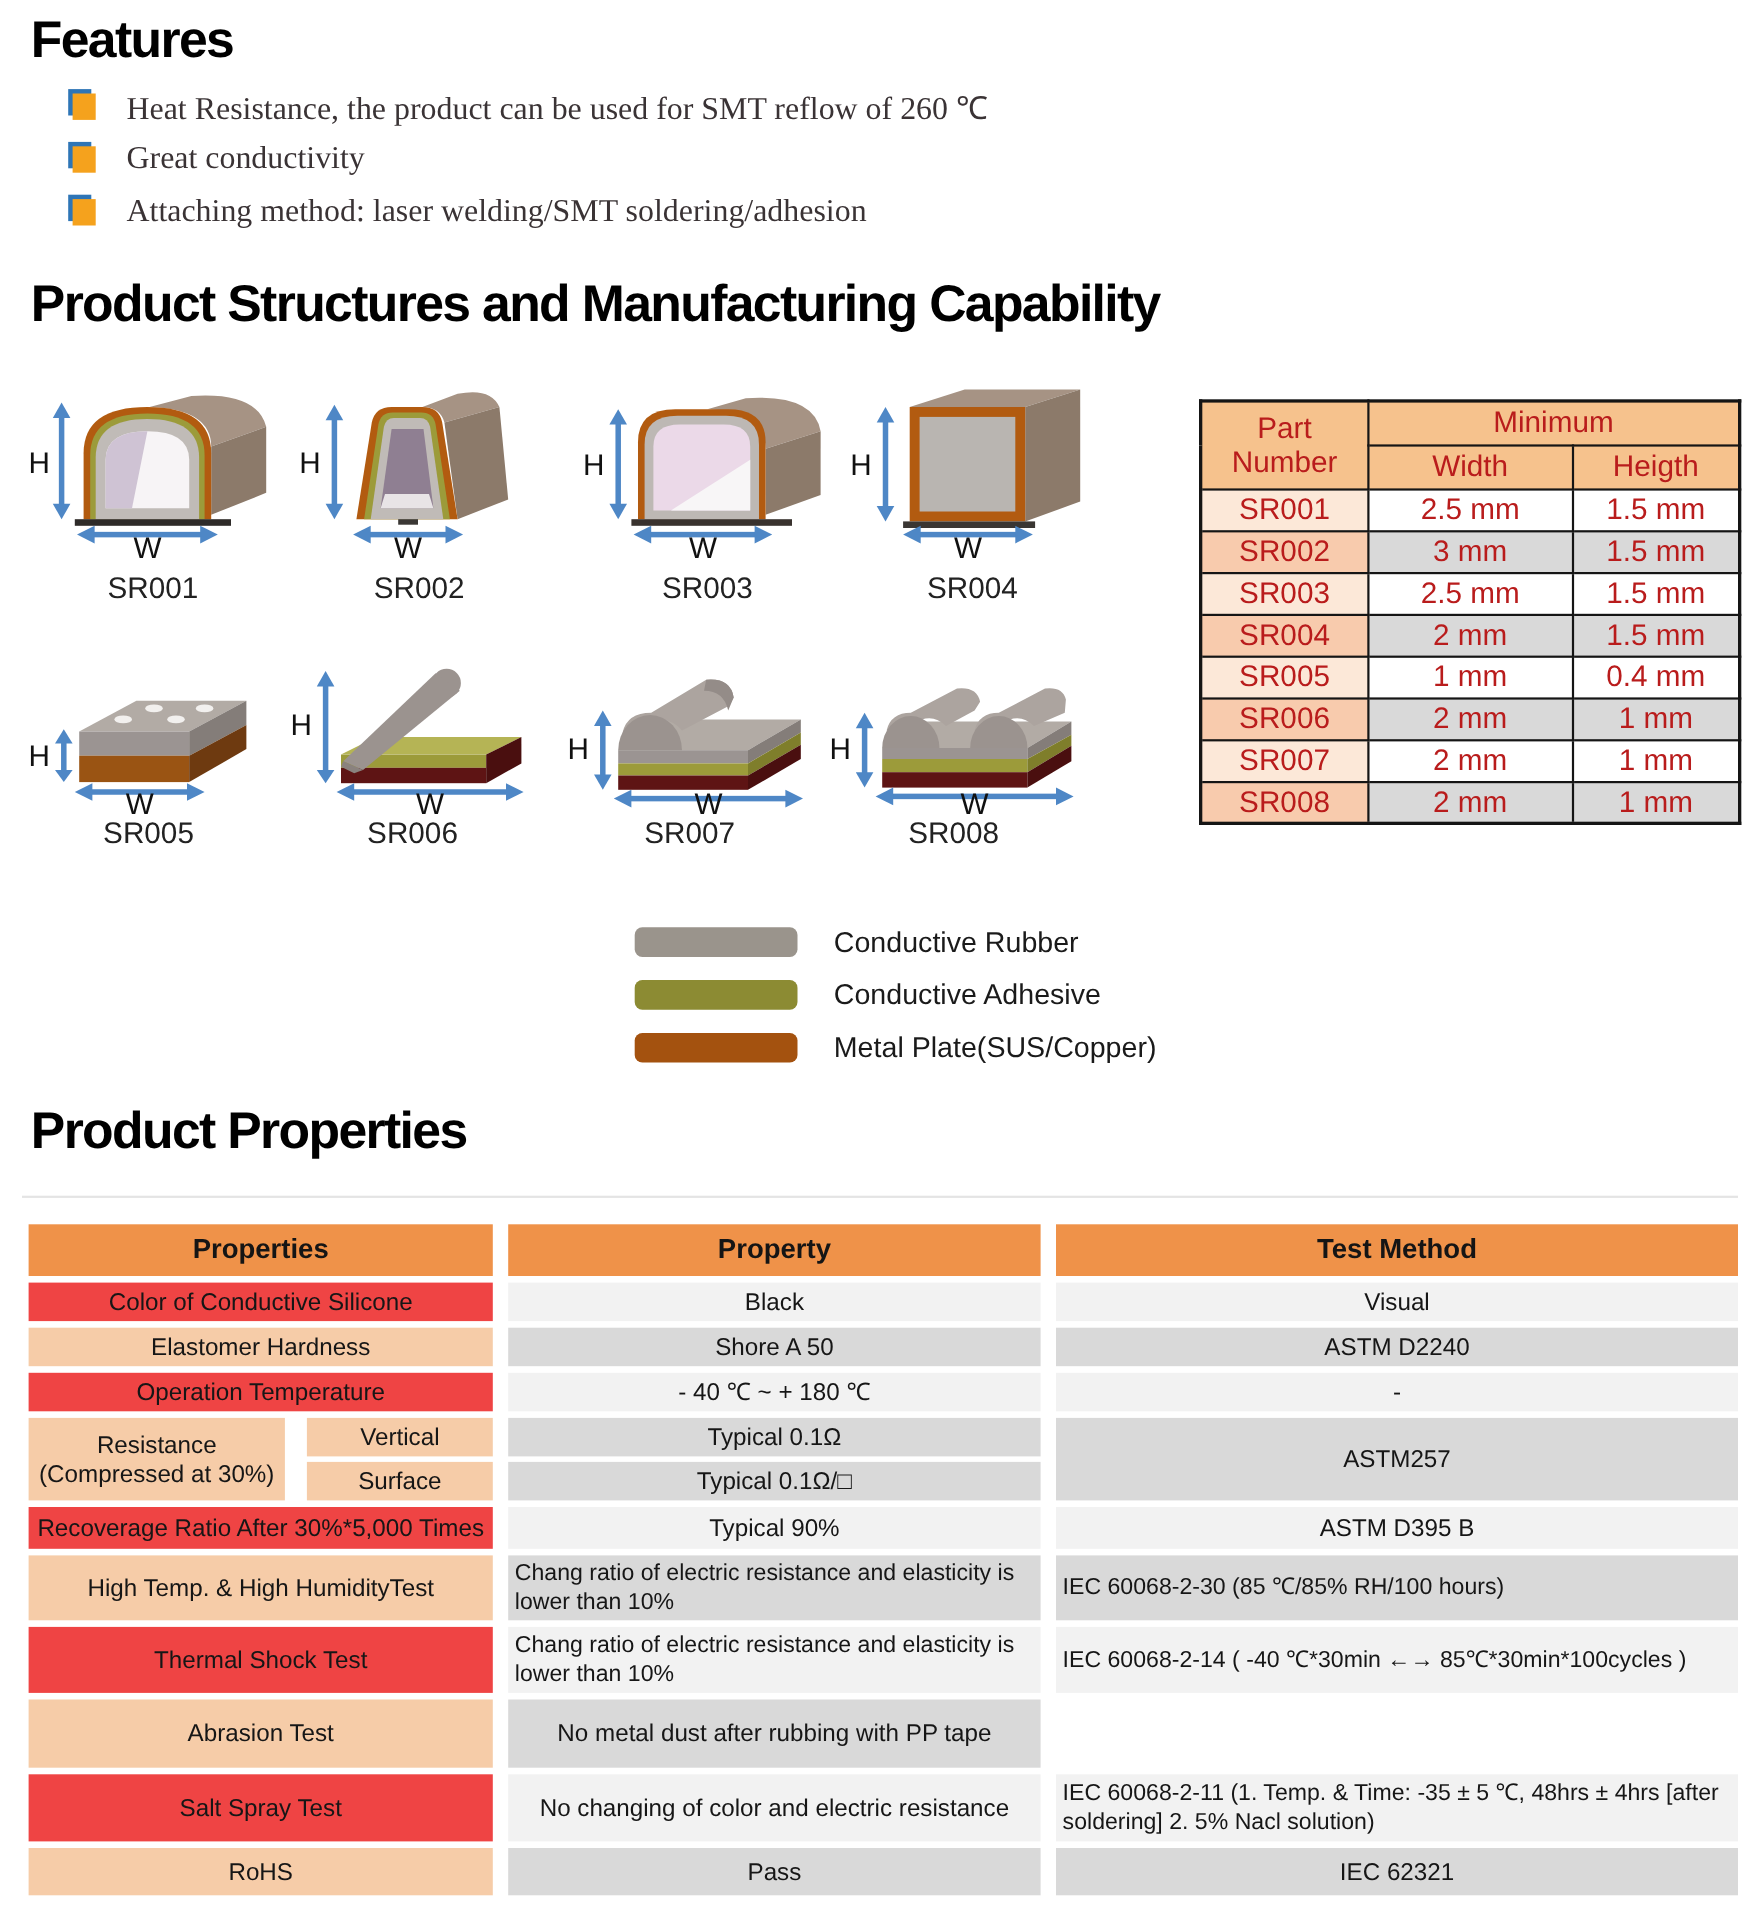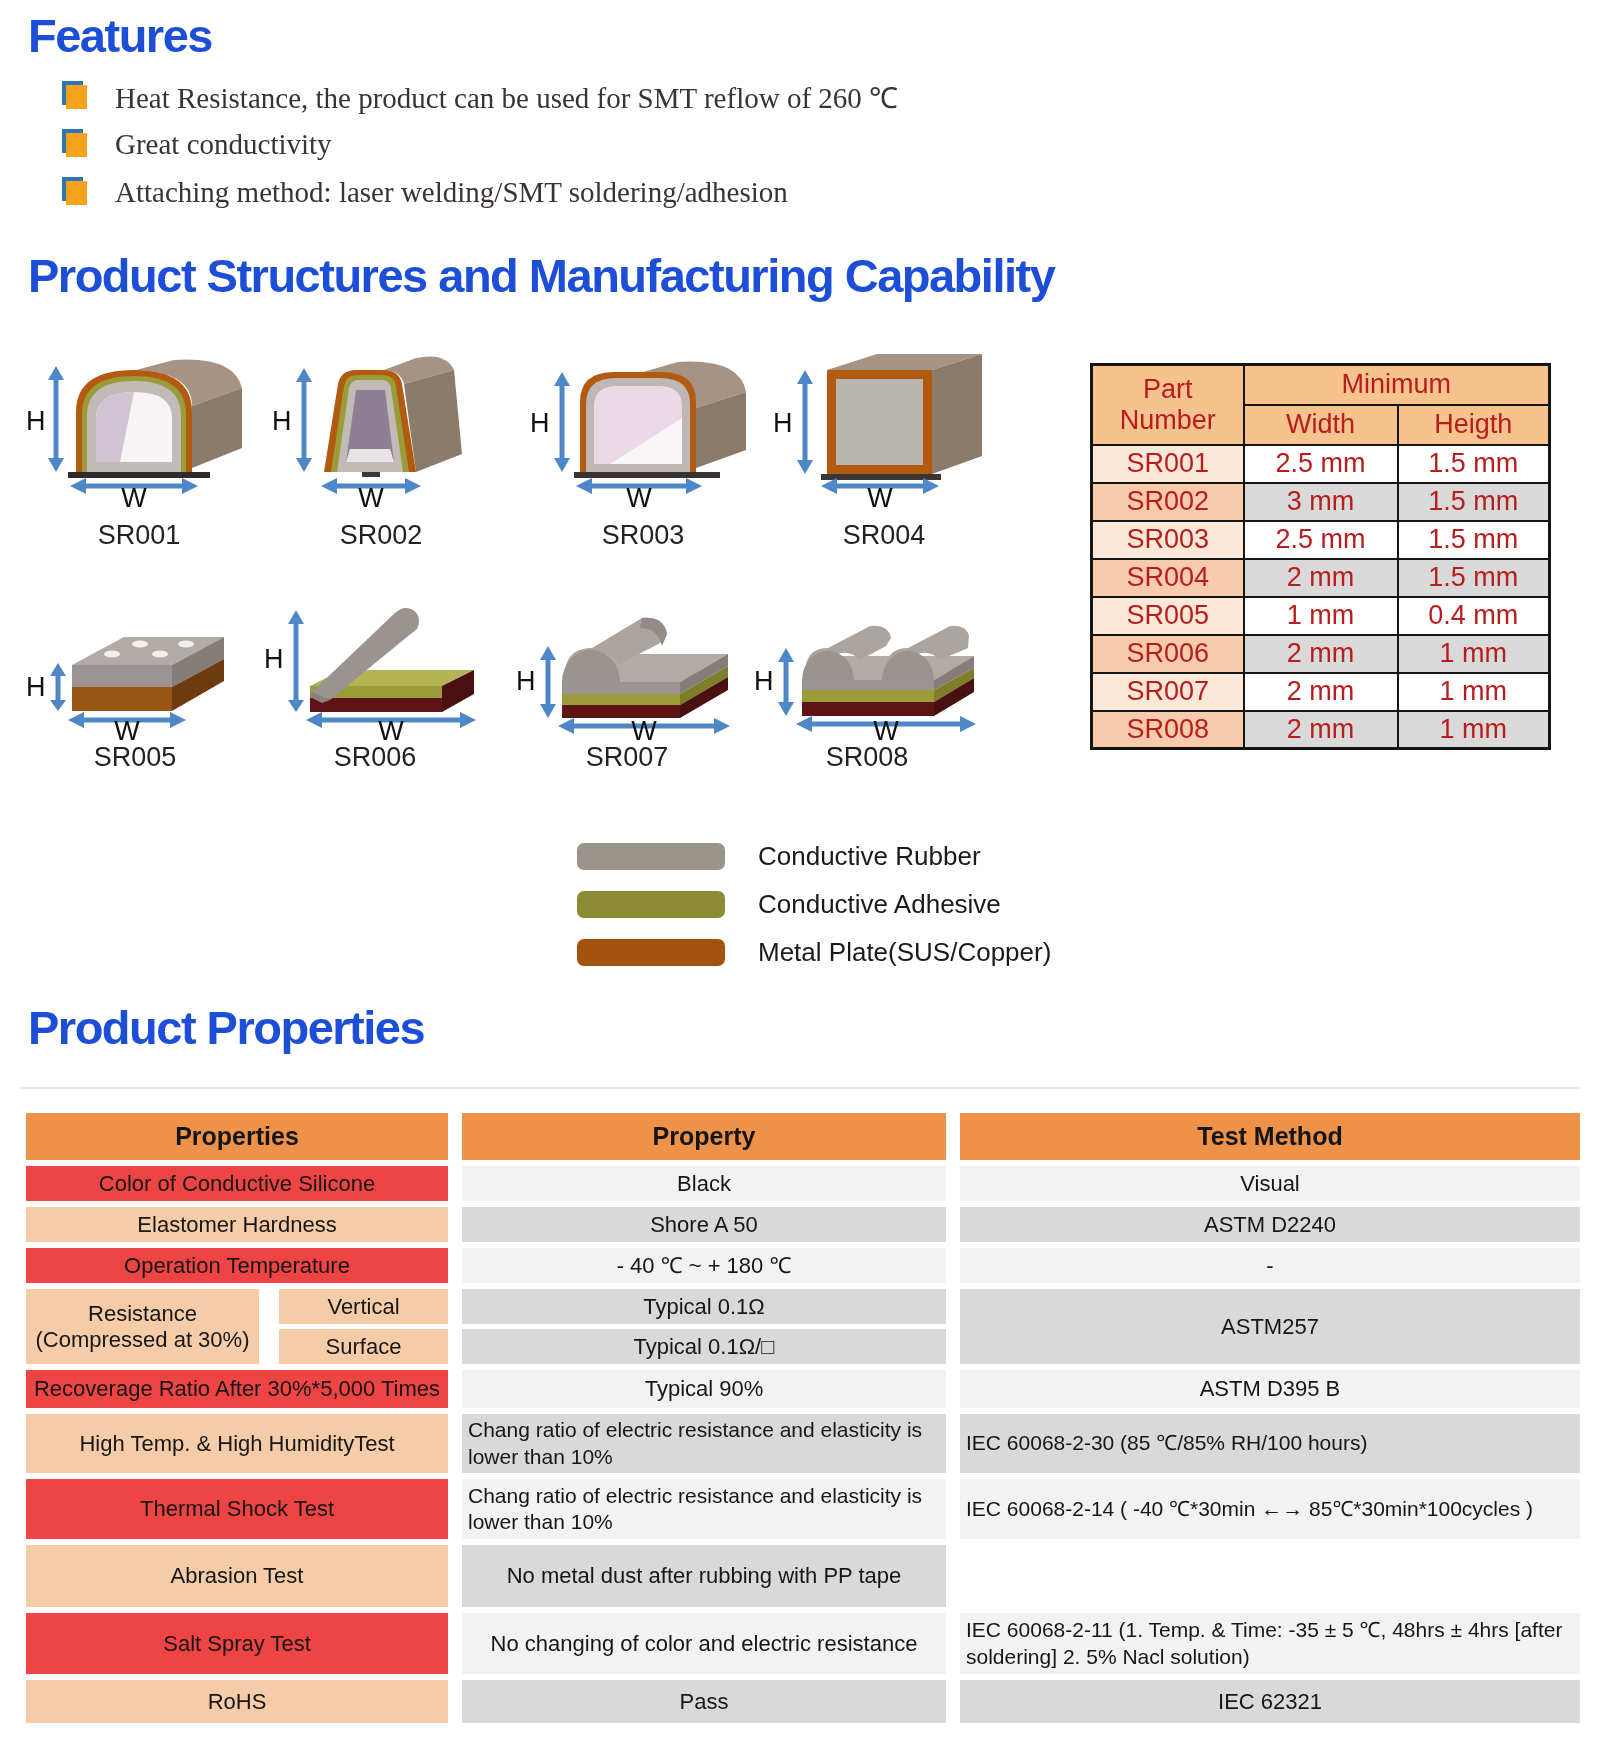--- a/index.html
+++ b/index.html
@@ -1,21 +1,21 @@
 <!DOCTYPE html>
 <html><head>
 <meta charset="utf-8">
 <style>
   *{margin:0;padding:0;box-sizing:border-box}
   html,body{background:#fff}
   body{width:1600px;height:1739px;position:relative;overflow:hidden;
        font-family:"Liberation Sans",sans-serif;color:#111}
 
   .h1{position:absolute;left:28px;font-size:47px;font-weight:700;
-      color:#1d4ed8;letter-spacing:-1.5px;font-family:"Liberation Sans",sans-serif}
+      color:#000000;letter-spacing:-1.5px;font-family:"Liberation Sans",sans-serif}
 
   
   .feat-list{position:absolute;left:66px;top:80px;display:flex;flex-direction:column;gap:15px}
   .feat-item{display:flex;align-items:center;height:33px}
   .bullet{position:relative;width:21px;height:24px;flex:0 0 21px}
   .bullet .b-blue{position:absolute;left:-4px;top:-4px;width:21px;height:24px;background:#2e75b6}
   .bullet .b-orange{position:absolute;left:0;top:0;width:21px;height:24px;background:#f5a21d}
   .feat-text{margin-left:28px;font-family:"Liberation Serif",serif;font-size:29px;color:#3a3335}
 
   
@@ -28,21 +28,21 @@
   
   .stable{position:absolute;left:1090px;top:363px;border-collapse:collapse;
           font-size:27px;color:#b91c1c;table-layout:fixed;border:3px solid #151515}
   .stable td,.stable th{border:2px solid #151515;text-align:center;font-weight:400;
           vertical-align:middle;padding:0}
   .stable .hd{background:#f6c28d}
   .stable th{height:40px}
   .stable td{height:38px}
   .pc-l{background:#fce8d8}.pc-d{background:#f8cbad}
   .vc-l{background:#ffffff}.vc-d{background:#d9d9d9}
-  .c1{width:152px}.c2{width:154px}.c3{width:152px}
+  .c1{width:152px}.c2{width:186px}.c3{width:152px}
 
   
   .legend-row{position:absolute;left:577px;display:flex;align-items:center;height:27px}
   .swatch{width:148px;height:27px;border-radius:7px;flex:0 0 148px}
   .legend-label{margin-left:33px;font-size:26px;color:#1a1a1a}
 
   
   .rule{position:absolute;left:20px;top:1087px;width:1560px;height:2px;background:#e4e4e4}
 
   

